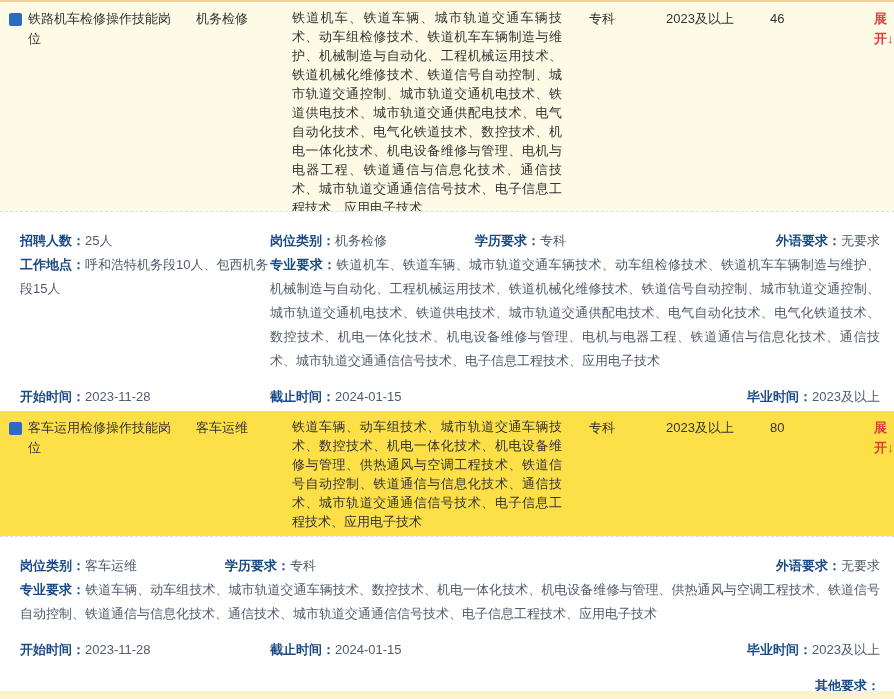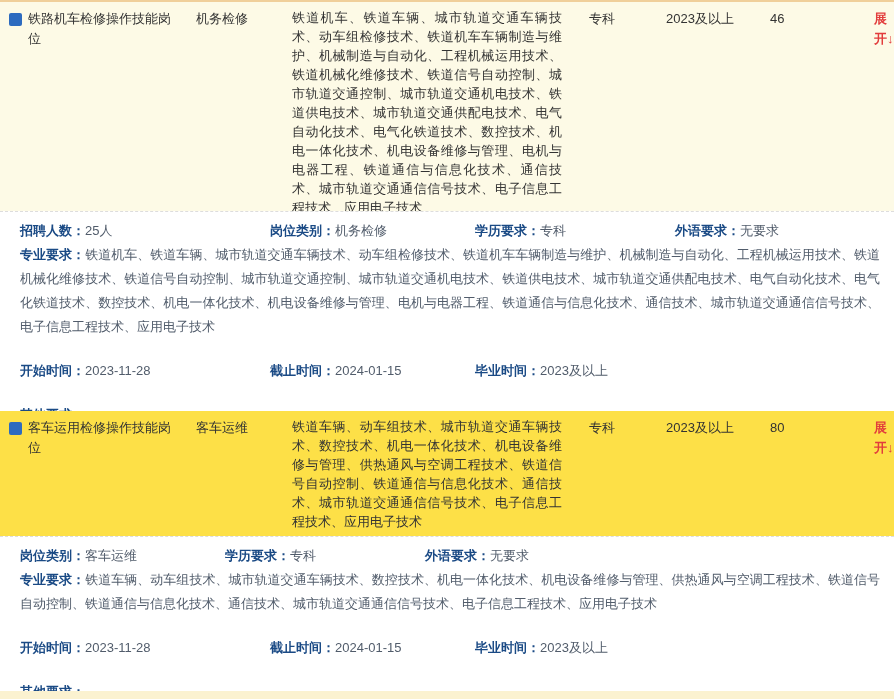--- a/index.html
+++ b/index.html
@@ -30,32 +30,32 @@
   .jh-majors  { position: absolute; left: 292px; top: 6px; width: 270px; line-height: 19px; text-align: justify; }
   .jh-edu     { position: absolute; left: 589px; top: 7px; line-height: 20px; }
   .jh-year    { position: absolute; left: 666px; top: 7px; line-height: 20px; }
   .jh-count   { position: absolute; left: 770px; top: 7px; line-height: 20px; }
   .jh-expand  { position: absolute; left: 838px; top: 7px; line-height: 20px; font-weight: bold; cursor: pointer; text-decoration: none; margin-left: 36px; }
 
   
   .details {
     background: #fff;
     border-top: 1px dashed #ddd;
-    padding: 7px 14px 0 20px;
+    padding: 17px 14px 0 20px;
     overflow: hidden;
   }
   .jd1 { height: 200px; }
   .jd2 { height: 155px; }
   .drow { display: flex; align-items: flex-start; line-height: 24px; }
-  .drow.sp { margin-top: 20px; }
+  .drow.sp { margin-top: 12px; }
   .cell { display: block; }
   .w1 { width: 250px; flex: 0 0 250px; }
   .w2 { width: 205px; flex: 0 0 205px; }
   .w3 { width: 200px; flex: 0 0 200px; }
-  .w4 { flex: 1 1 auto; }
+  .w4 { flex: 1 1 auto; text-align: right; }
   .just { text-align: justify; }
   .f-label { color: #1a4a85; font-weight: bold; }
   .f-value { color: #515c6b; }
 
   
   .bottom-strip { height: 8px; }
 </style>
 </head>
 <body>
 
@@ -81,20 +81,23 @@
         <span class="f-label">岗位类别：</span><span class="f-value">机务检修</span>
       </div>
       <div class="cell w3">
         <span class="f-label">学历要求：</span><span class="f-value">专科</span>
       </div>
       <div class="cell w4">
         <span class="f-label">外语要求：</span><span class="f-value">无要求</span>
       </div>
     </div>
     <div class="drow">
+      <div class="cell w1">
+        <span class="f-label">工作地点：</span><span class="f-value">呼和浩特机务段10人、包西机务段15人</span>
+      </div>
       <div class="cell w4 just">
         <span class="f-label">专业要求：</span><span class="f-value">铁道机车、铁道车辆、城市轨道交通车辆技术、动车组检修技术、铁道机车车辆制造与维护、机械制造与自动化、工程机械运用技术、铁道机械化维修技术、铁道信号自动控制、城市轨道交通控制、城市轨道交通机电技术、铁道供电技术、城市轨道交通供配电技术、电气自动化技术、电气化铁道技术、数控技术、机电一体化技术、机电设备维修与管理、电机与电器工程、铁道通信与信息化技术、通信技术、城市轨道交通通信信号技术、电子信息工程技术、应用电子技术</span>
       </div>
     </div>
     <div class="drow sp">
       <div class="cell w1">
         <span class="f-label">开始时间：</span><span class="f-value">2023-11-28</span>
       </div>
       <div class="cell w2">
         <span class="f-label">截止时间：</span><span class="f-value">2024-01-15</span>

